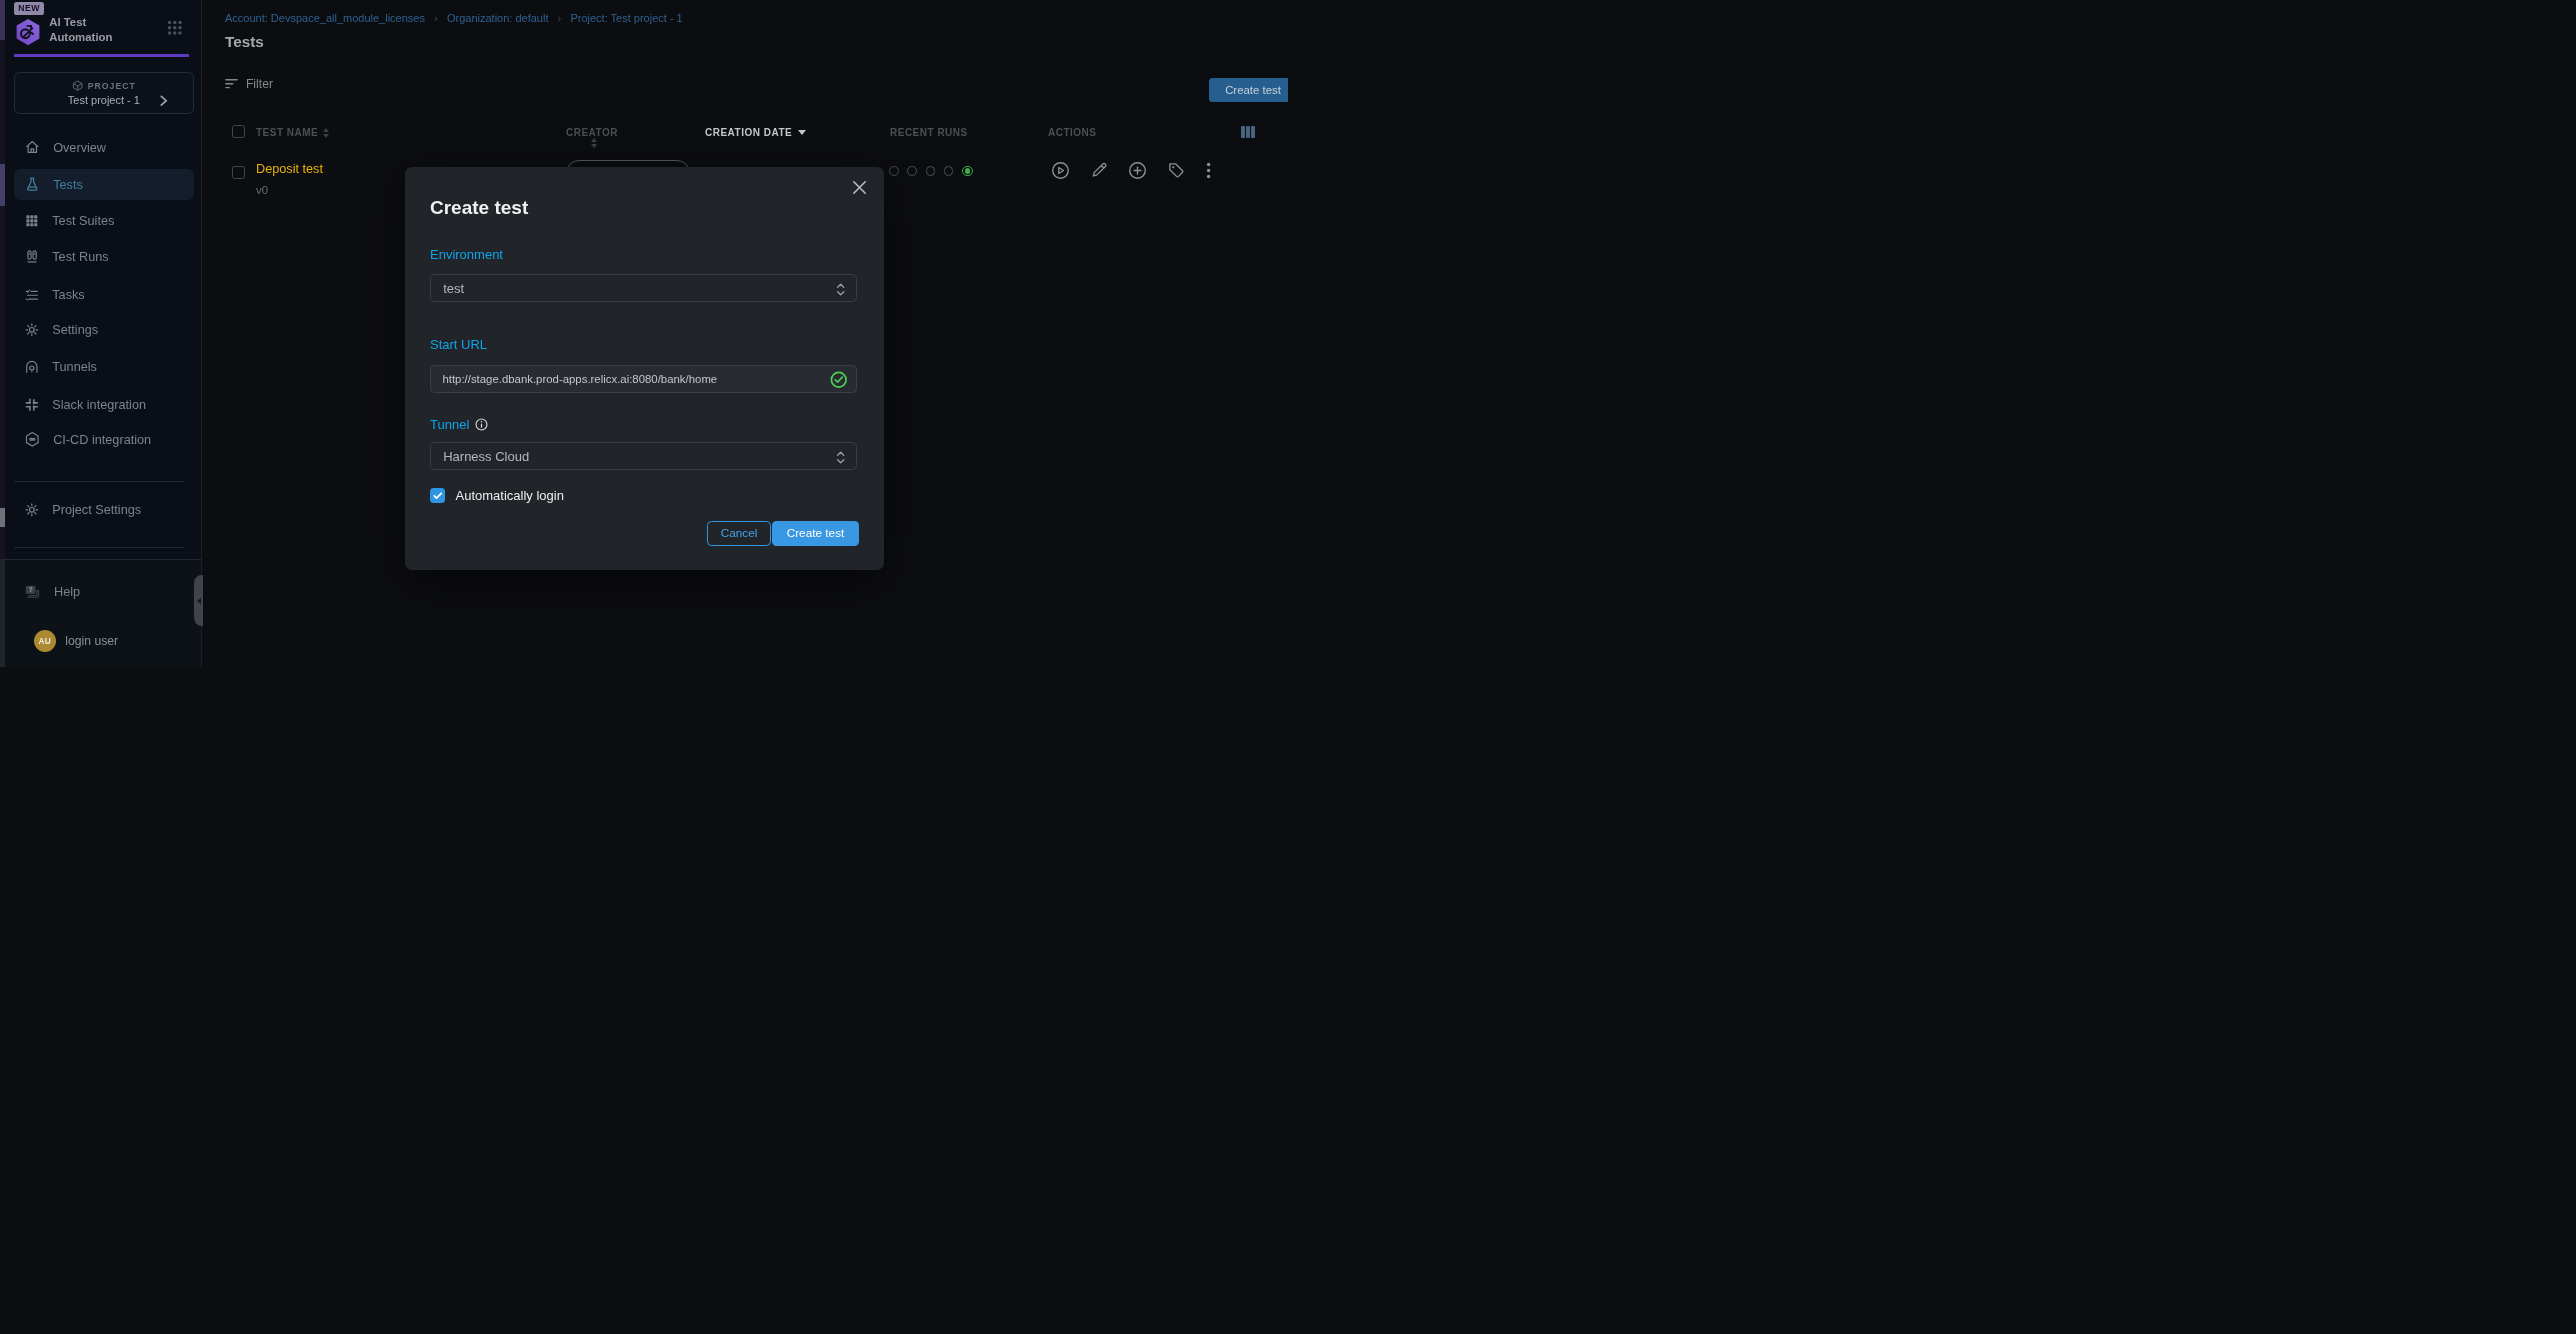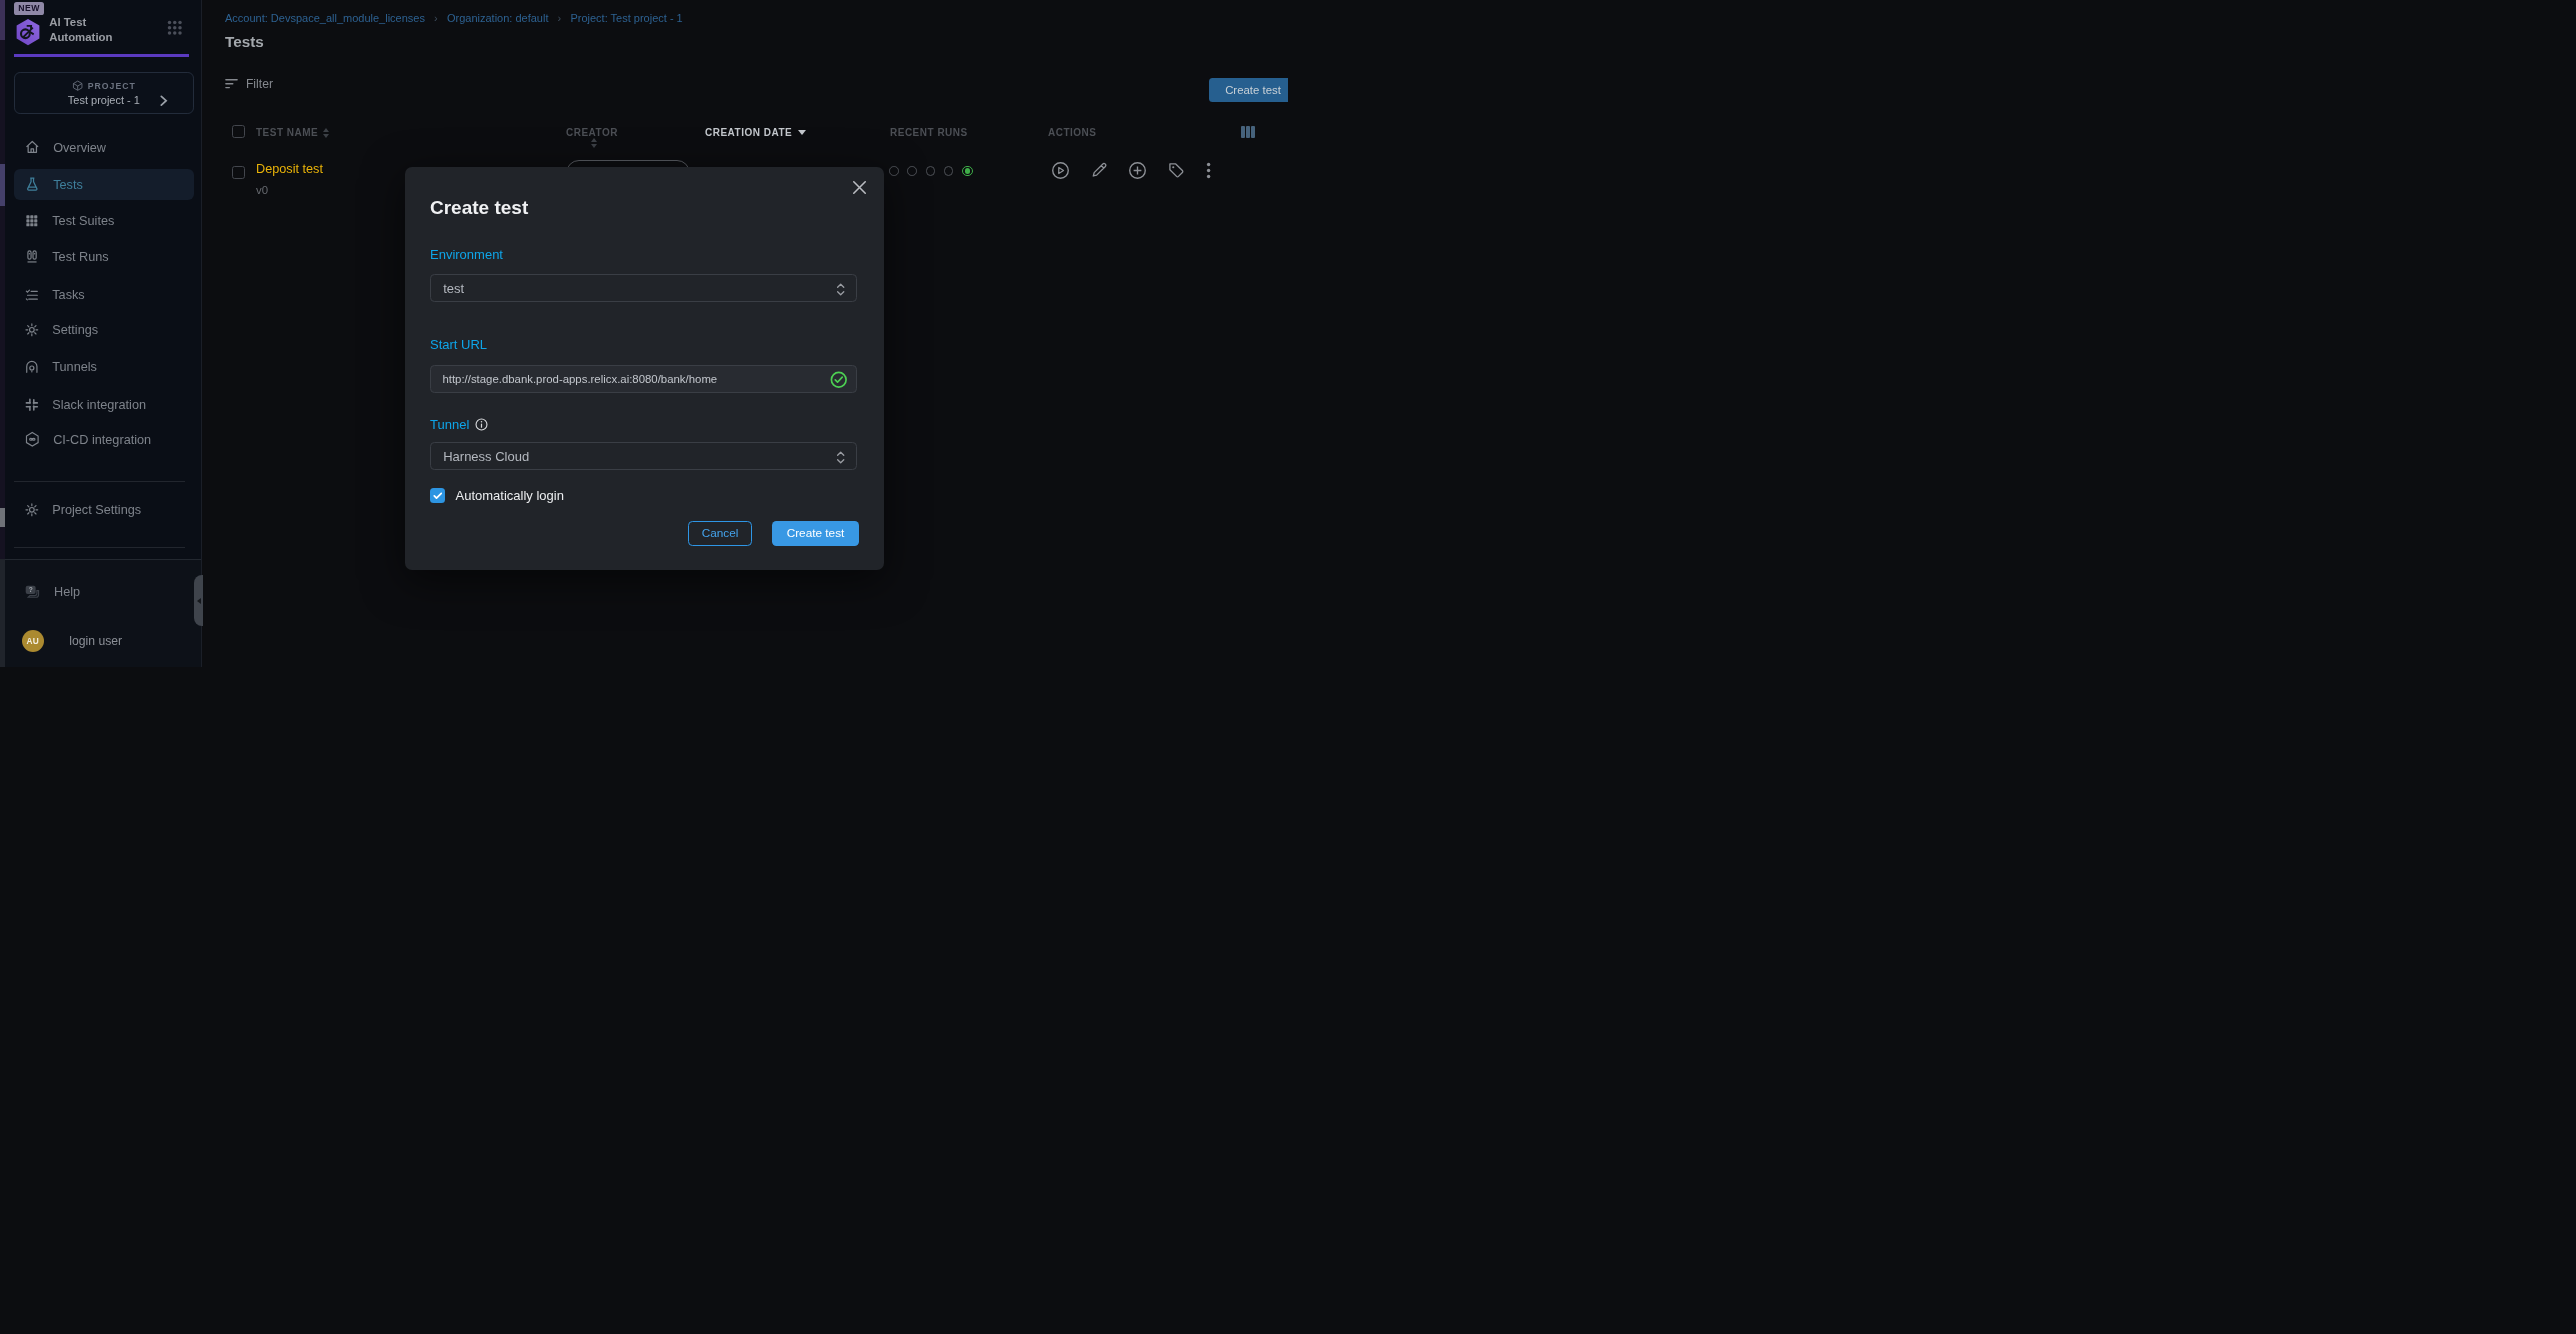--- a/index.html
+++ b/index.html
@@ -42,22 +42,22 @@
   .nav-item.active { background:#141d2b; color:#3f7f9b; }
   .ni-0{top:132px} .ni-1{top:169px} .ni-2{top:205px} .ni-3{top:241px} .ni-4{top:279px}
   .ni-5{top:314px} .ni-6{top:351px} .ni-7{top:389px} .ni-8{top:424px}
   .ni-ps{top:494px}
   .sb-divider { position:absolute; left:8.7px; width:171px; height:0.9px; background:#22262e; }
   .dv1{top:481px} .dv2{top:547px}
 
   .sidebar-footer { position:absolute; left:0; right:0; top:559px; bottom:0;
                     background:#0d1118; border-top:0.9px solid #232830; }
   .nav-item.ft-help { top:16.6px; }
-  .user-item { position:absolute; left:6px; top:65px; width:180px; height:31px;
-               display:flex; align-items:center; cursor:pointer;gap:16px; }
+  .user-item { position:absolute; left:18px; top:65px; width:180px; height:31px;
+               display:flex; align-items:center; cursor:pointer; }
   .avatar { width:22px; height:22px; border-radius:50%; background:#ab8a30; margin-left:10.5px;
             display:flex; align-items:center; justify-content:center;
             color:#f3efe2; font-size:8.3px; font-weight:bold; letter-spacing:0.3px; }
   .user-name { margin-left:9.6px; font-size:12.2px; color:#8c9097; }
 
   .collapse-handle { position:absolute; left:189px; top:575px; width:8.7px; height:51px;
                      background:#3f444c; border-radius:7.9px 0 0 7.9px; cursor:pointer; z-index:12;
                      display:flex; align-items:center; justify-content:center; }
   .collapse-handle .tri { width:0; height:0; border-top:3.5px solid transparent;
                           border-bottom:3.5px solid transparent; border-right:4.4px solid #15181d; }
@@ -123,21 +123,21 @@
   .select .sel-carets { position:absolute; right:9.6px; top:7px; }
   .url-input { position:absolute; left:25px; top:198px; width:427px; height:28px;
                background:#282b31; border:0.9px solid #3a3e45; border-radius:4.4px; }
   .url-input .url-text { position:absolute; left:11.4px; top:7px; font-size:11.4px; color:#c3c7cd;
                          white-space:nowrap; }
   .url-input .valid-icon { position:absolute; right:8.7px; top:5.2px; }
   .chk-row { position:absolute; left:25px; top:321px; display:flex; align-items:center; cursor:pointer; }
   .chk-box { width:15px; height:15px; background:#2d95e2; border-radius:3.5px;
              display:flex; align-items:center; justify-content:center; }
   .chk-label { margin-left:10.5px; font-size:13px; color:#eceef0; }
-  .btn-row { position:absolute; right:25px; top:354px; display:flex; gap:20px; }
+  .btn-row { position:absolute; right:25px; top:354px; display:flex; gap:1px; }
   .btn { height:24.5px; border-radius:4.4px; font-size:11.8px; cursor:pointer; font-family:inherit; }
   .btn-cancel { width:64px; background:transparent; border:1.3px solid #2e96e6; color:#44a3ec; }
   .btn-submit { width:87px; background:#3898e4; border:none; color:#ffffff; }
 </style>
 </head>
 <body>
 
 <div class="screen">
 
   <div class="rail">

